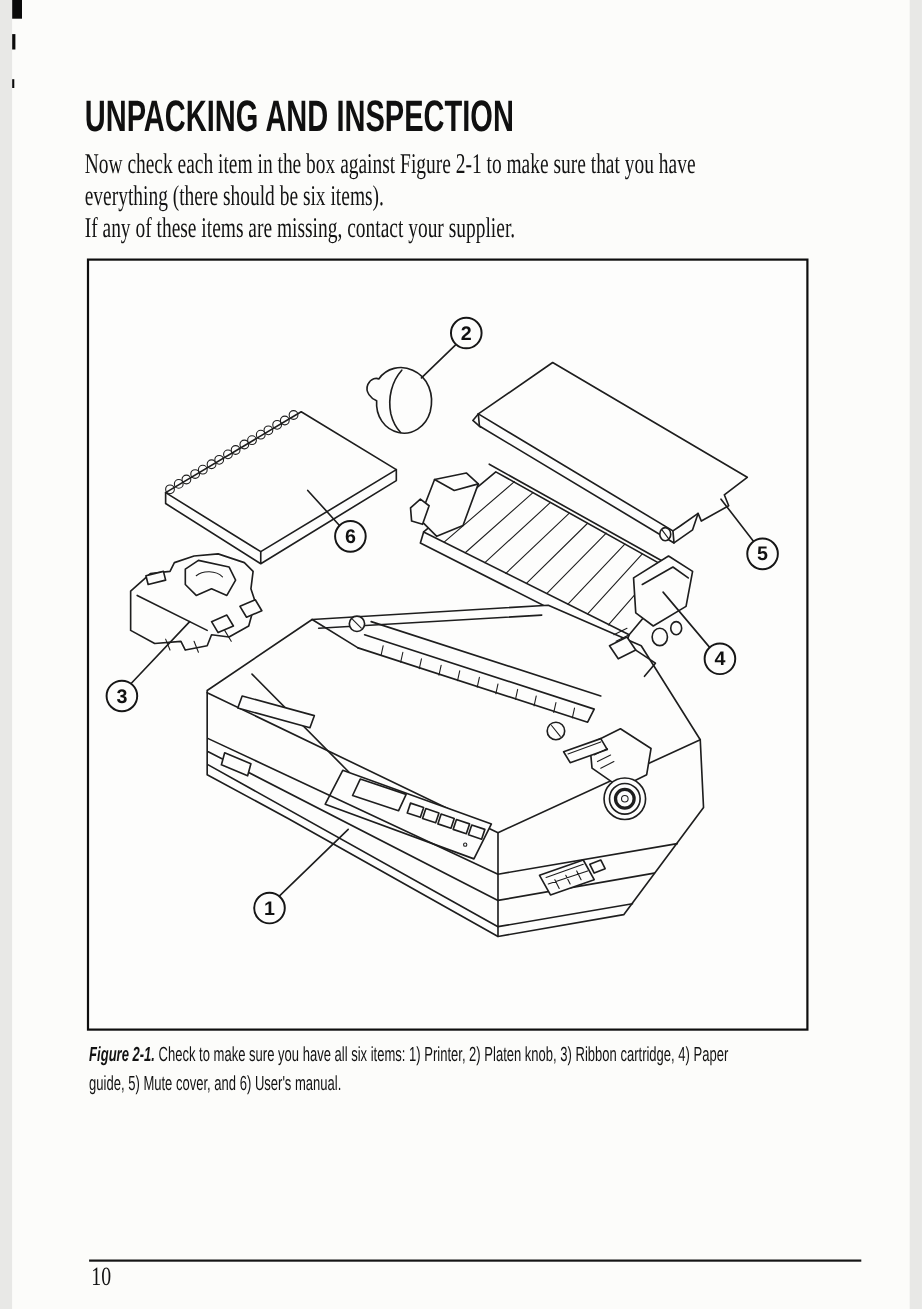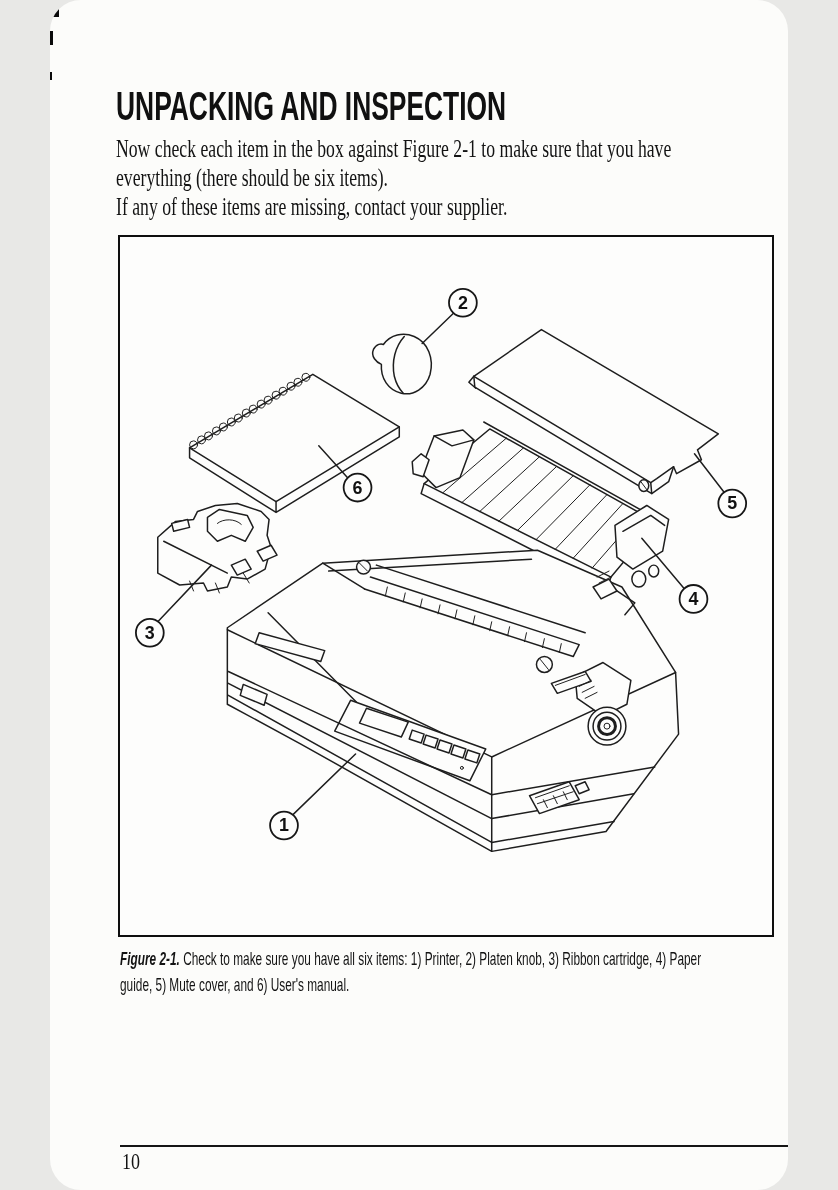--- a/index.html
+++ b/index.html
@@ -1,20 +1,19 @@
 <!DOCTYPE html>
 <html><head>
 <meta charset="utf-8">
 <style>
   html,body{margin:0;padding:0;background:#e8e8e6;}
   .page{
-    position:relative;width:738px;height:1190px;margin:0 auto;
+    position:relative;width:816px;height:1190px;margin:0 auto;
     background:#fcfcfa;overflow:hidden;color:#151515;
     font-family:"Liberation Serif",serif;
-    border-radius:31px;
   }
   .scan-mark{position:absolute;background:#0a0a0a;}
   .scan-mark-1{left:0;top:0;width:9px;height:17px;}
   .scan-mark-2{left:0;top:31px;width:3px;height:14px;}
   .scan-mark-3{left:0;top:72px;width:2px;height:8px;}
   .page-title{
     position:absolute;left:66px;top:84px;margin:0;
     font-family:"Liberation Sans",sans-serif;font-weight:bold;
     font-size:40px;letter-spacing:0px;white-space:nowrap;
     transform:scaleX(0.66);transform-origin:0 0;color:#101010;

